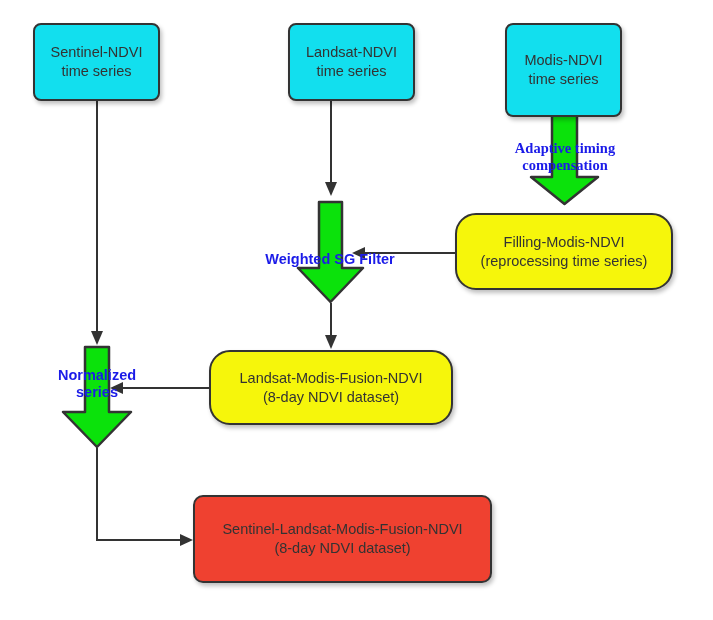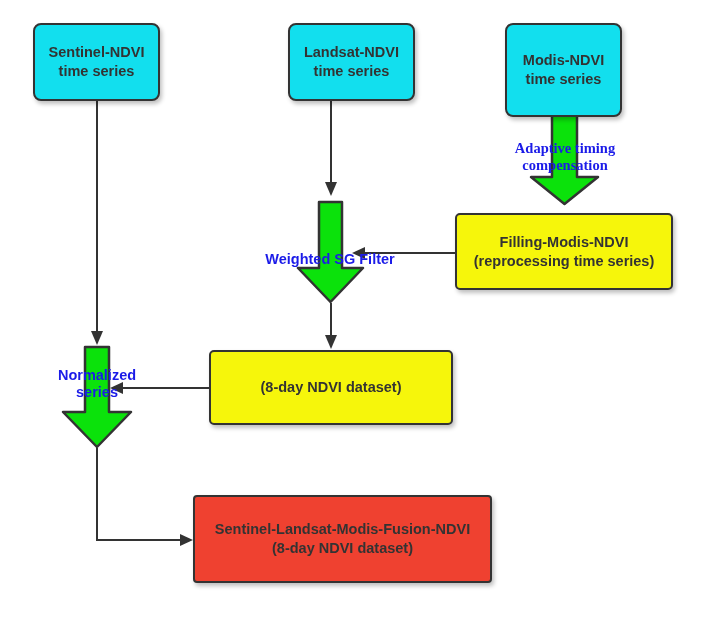--- a/index.html
+++ b/index.html
@@ -10,30 +10,30 @@
     font-family:"Liberation Sans","DejaVu Sans",sans-serif;
     overflow:hidden;
   }
   #wires{position:absolute;left:0;top:0;width:713px;height:620px;}
   .node{
     position:absolute;
     box-sizing:border-box;
     border:2.5px solid var(--border,#333333);
     display:flex;flex-direction:column;align-items:center;justify-content:center;
     text-align:center;
-    font-weight:bold;
+    font-weight:normal;
     color:var(--text,#333333);
     font-size:14.5px;
     line-height:1.28;
     box-shadow:2px 3px 4px rgba(0,0,0,0.25);
   }
   .node .l1,.node .l2{white-space:nowrap;}
   .cyan{background:var(--cyan,#12dfee);border-radius:8px;}
-  .yellow{background:var(--yellow,#f6f60b);border-radius:5px;}
-  .red{background:var(--red,#ef4130);border-radius:4px;}
+  .yellow{background:var(--yellow,#f6f60b);border-radius:21px;}
+  .red{background:var(--red,#ef4130);border-radius:10px;}
   #node-sentinel{left:33px;top:23px;width:127px;height:78px;}
   #node-landsat{left:268px;top:23px;width:127px;height:78px;margin-left:20px;}
   #node-modis{left:505px;top:23px;width:117px;height:94px;}
   #node-filling{left:455px;top:213px;width:218px;height:77px;}
   #node-fusion{left:209px;top:350px;width:244px;height:75px;}
   #node-final{left:193px;top:495px;width:299px;height:88px;}
   .arrow-label{
     position:absolute;
     text-align:center;
     font-weight:bold;
@@ -96,20 +96,21 @@
     <span class="l1">Modis-NDVI</span>
     <span class="l2">time series</span>
   </div>
 
   <div class="node yellow" id="node-filling">
     <span class="l1">Filling-Modis-NDVI</span>
     <span class="l2">(reprocessing time series)</span>
   </div>
 
   <div class="node yellow" id="node-fusion">
+    <span class="l1">Landsat-Modis-Fusion-NDVI</span>
     <span class="l2">(8-day NDVI dataset)</span>
   </div>
 
   <div class="node red" id="node-final">
     <span class="l1">Sentinel-Landsat-Modis-Fusion-NDVI</span>
     <span class="l2">(8-day NDVI dataset)</span>
   </div>
 
   <div class="arrow-label" id="label-adaptive">
     <div>Adaptive timing</div>

